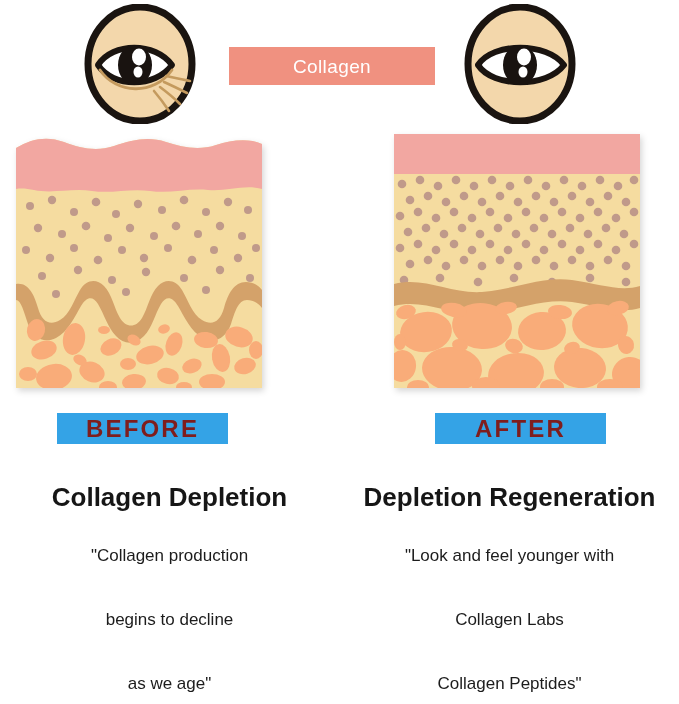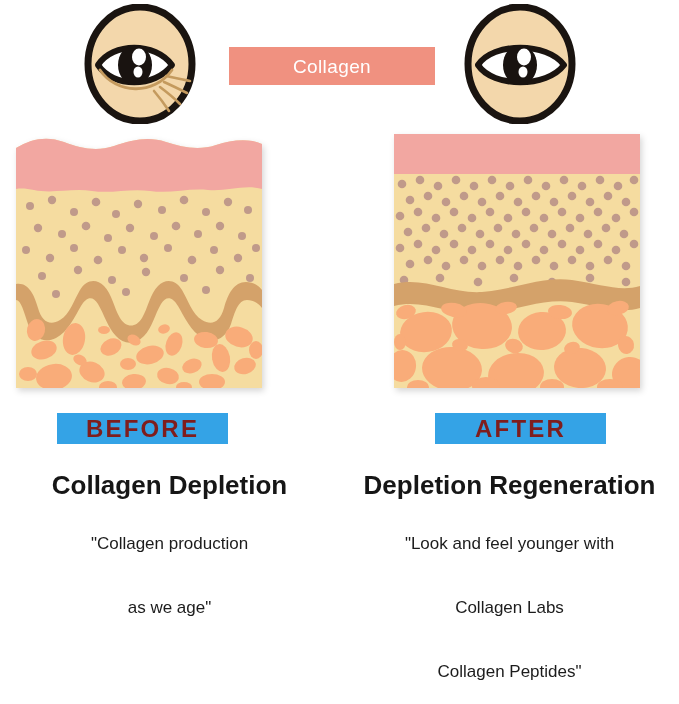--- a/index.html
+++ b/index.html
@@ -98,21 +98,21 @@
     text-align: center;
   }
   .col.left  { left: 0px; }
   .col.right { left: 340px; }
 
   .col-title {
     font-size: 26px;
     font-weight: bold;
     color: #161616;
     line-height: 1.2;
-    margin: 0 0 34px 0;
+    margin: 12px 0 34px 0;
     white-space: nowrap;
   }
   .col-quote-line {
     font-size: 17px;
     color: #1c1c1c;
     line-height: 1;
     margin: 0 0 47px 0;
     white-space: nowrap;
   }
   .col-quote-line:last-child { margin-bottom: 0; }
@@ -414,20 +414,21 @@
   <div class="badge before">
     <span class="badge-text">BEFORE</span>
   </div>
   <div class="badge after">
     <span class="badge-text">AFTER</span>
   </div>
 
   <div class="col left">
     <div class="col-title">Collagen Depletion</div>
     <div class="col-quote-line">"Collagen production</div>
+    <div class="col-quote-line">begins to decline</div>
     <div class="col-quote-line">as we age"</div>
   </div>
 
   <div class="col right">
     <div class="col-title">Depletion Regeneration</div>
     <div class="col-quote-line">"Look and feel younger with</div>
     <div class="col-quote-line">Collagen Labs</div>
     <div class="col-quote-line">Collagen Peptides"</div>
   </div>
 

